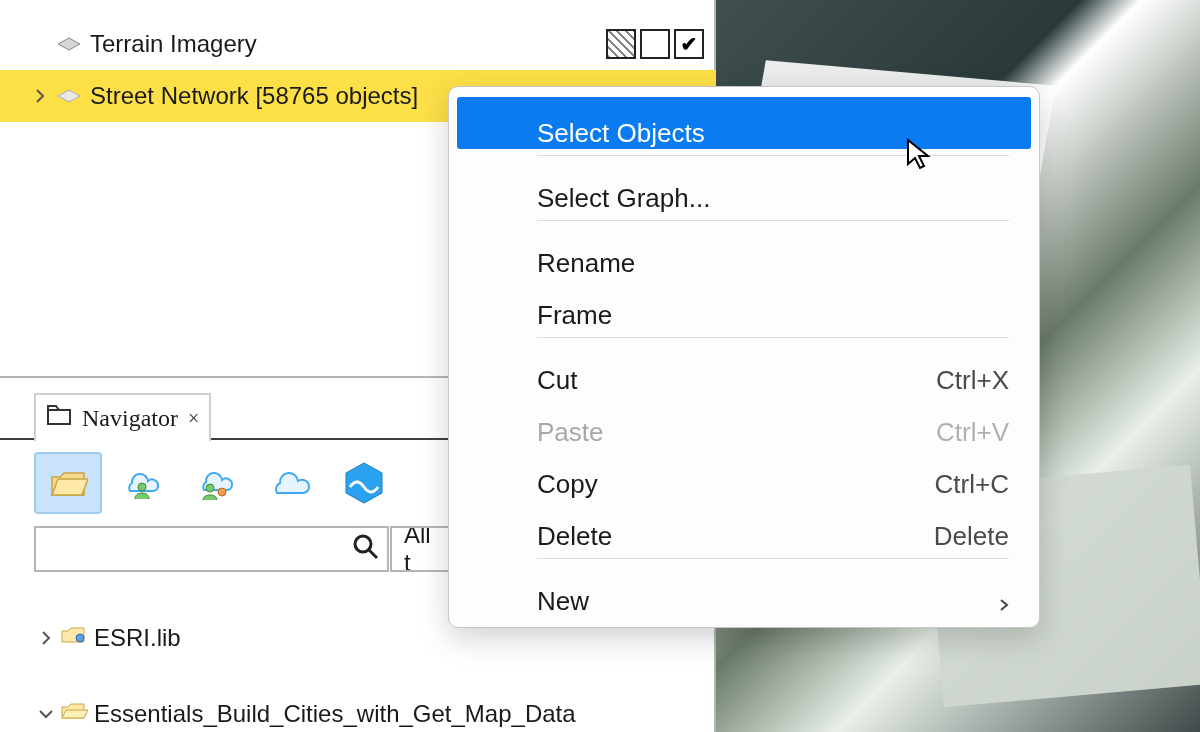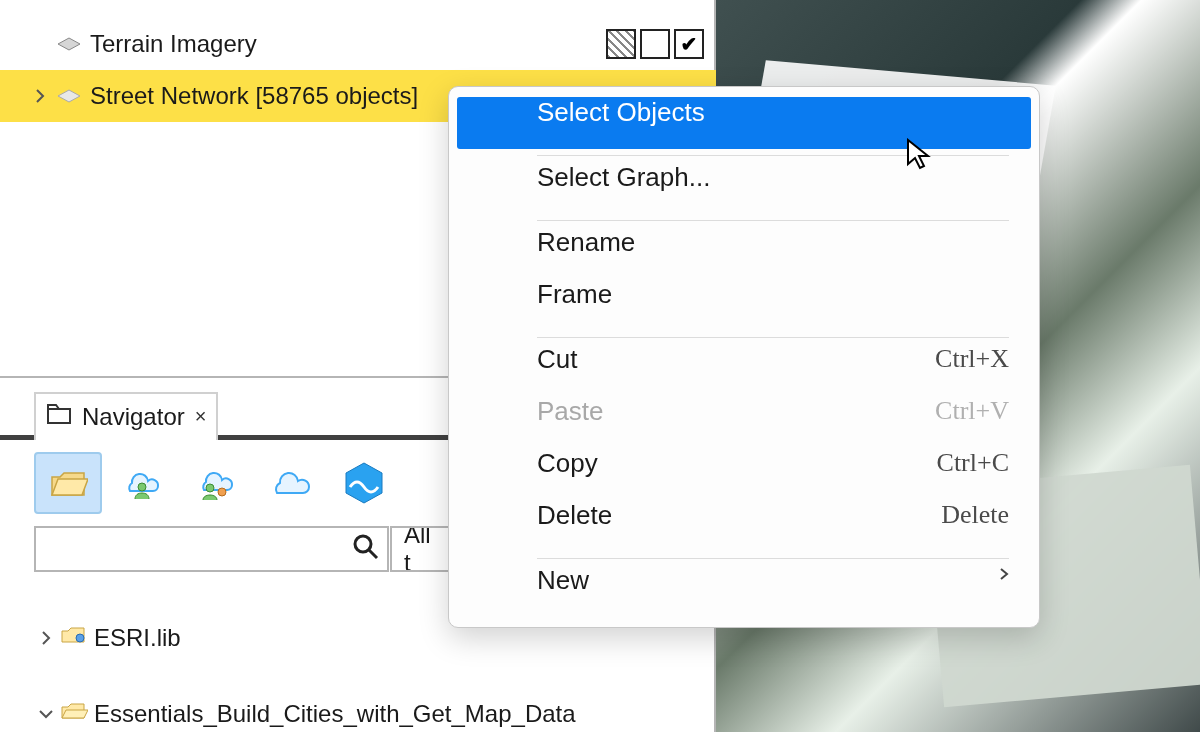--- a/index.html
+++ b/index.html
@@ -129,21 +129,22 @@
   }
   
   .nav-panel {
     padding-top: 14px;
   }
   .nav-tab-bar {
     height: 48px;
     display: flex;
     align-items: center;
     padding-left: 34px;
-    border-bottom: 5px solid #404040;
+    border-bottom: 2px solid #404040;
+    font-family: Liberation Serif, serif;
   }
   .nav-tab {
     height: 48px;
     display: flex;
     align-items: center;
     gap: 10px;
     padding: 0 10px;
     border: 2px solid #d0d0d0;
     border-bottom: none;
     background: #ffffff;
@@ -226,32 +227,32 @@
     background: #fdfdfd;
     border: 1px solid #c8c8c8;
     border-radius: 10px;
     box-shadow: 0 10px 30px rgba(0,0,0,0.18);
     padding: 10px 8px;
     z-index: 10;
     font-size: 26px;
   }
   .ctx-item {
     display: flex;
-    align-items: flex-start;
+    align-items: flex-end;
     justify-content: space-between;
     height: 52px;
     padding: 0 22px 0 80px;
     border-radius: 3px;
   }
   .ctx-item.highlight {
     background: #0a7bf0;
     color: #ffffff;
   }
   .ctx-item.disabled { color: #a8a8a8; }
-  .ctx-shortcut { color: #4a4a4a; font-family: Liberation Serif, serif; }
+  .ctx-shortcut { color: #4a4a4a; }
   .ctx-item.disabled .ctx-shortcut { color: #b0b0b0; }
   .ctx-sep {
     height: 1px;
     background: #dcdcdc;
     margin: 6px 22px 6px 80px;
   }
   .ctx-sub-arrow { font-size: 18px; color: #444; }
 
   .cursor {
     position: absolute;

